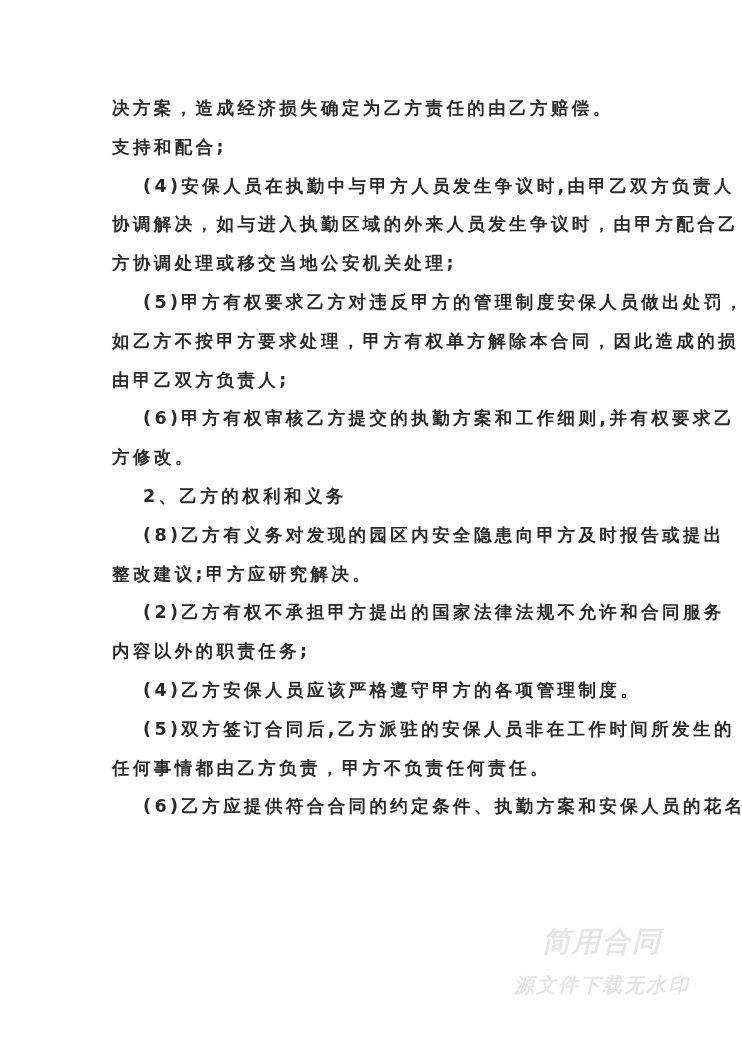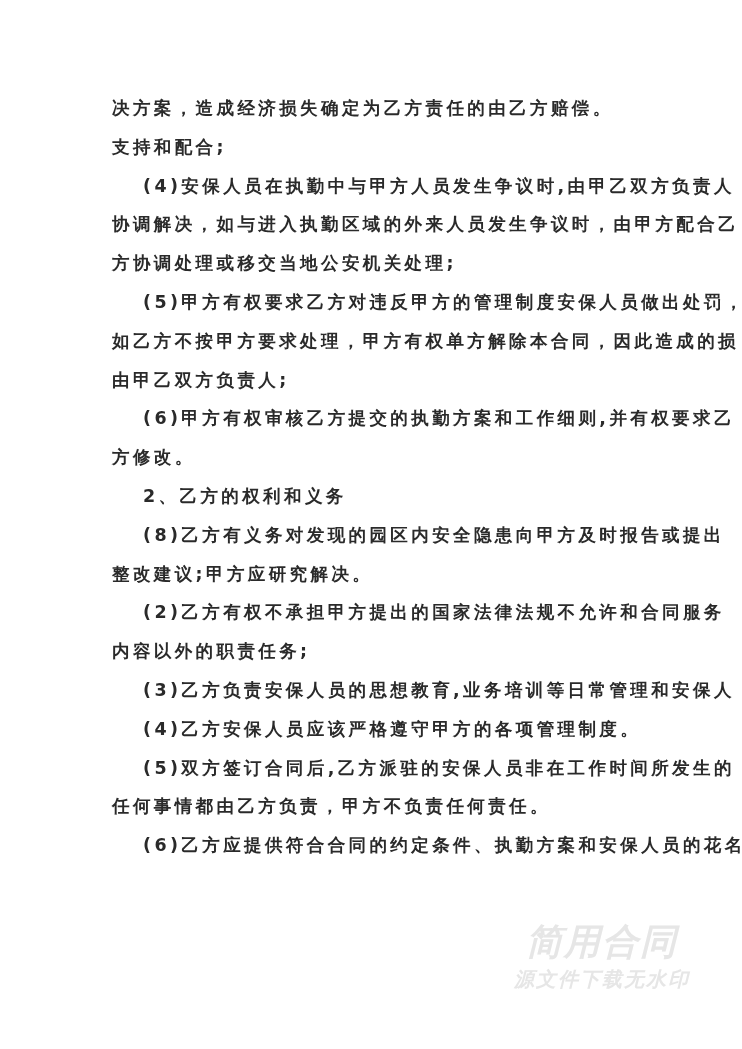--- a/index.html
+++ b/index.html
@@ -27,43 +27,42 @@
   .indent { padding-left: 31px; }
   .watermark {
     position: absolute;
     left: 512px; top: 920px;
     width: 180px;
     text-align: center;
     color: #e6e6e6;
     font-weight: bold;
     font-style: italic;
   }
-  .wm-big { font-size: 36px; letter-spacing: 2px; line-height: 44px; }
-  .wm-small { font-size: 20px; letter-spacing: 2px; line-height: 30px; }
+  .wm-big { font-size: 28px; letter-spacing: 2px; line-height: 44px; }
+  .wm-small { font-size: 20px; letter-spacing: 2px; line-height: 30px; margin-top: 6px; }
 </style>
 </head>
 <body>
 
 <div class="page">
   <div class="line">决方案，造成经济损失确定为乙方责任的由乙方赔偿。</div>
   <div class="line">支持和配合;</div>
   <div class="line indent">(4)安保人员在执勤中与甲方人员发生争议时,由甲乙双方负责人</div>
   <div class="line">协调解决，如与进入执勤区域的外来人员发生争议时，由甲方配合乙</div>
   <div class="line">方协调处理或移交当地公安机关处理;</div>
   <div class="line indent">(5)甲方有权要求乙方对违反甲方的管理制度安保人员做出处罚，</div>
   <div class="line">如乙方不按甲方要求处理，甲方有权单方解除本合同，因此造成的损</div>
   <div class="line">由甲乙双方负责人;</div>
   <div class="line indent">(6)甲方有权审核乙方提交的执勤方案和工作细则,并有权要求乙</div>
   <div class="line">方修改。</div>
   <div class="line indent">2、乙方的权利和义务</div>
   <div class="line indent">(8)乙方有义务对发现的园区内安全隐患向甲方及时报告或提出</div>
   <div class="line">整改建议;甲方应研究解决。</div>
   <div class="line indent">(2)乙方有权不承担甲方提出的国家法律法规不允许和合同服务</div>
   <div class="line">内容以外的职责任务;</div>
-  <div class="line indent">(3)乙方负责安保人员的思想教育,业务培训等日常管理和安保人</div>
   <div class="line indent">(4)乙方安保人员应该严格遵守甲方的各项管理制度。</div>
   <div class="line indent">(5)双方签订合同后,乙方派驻的安保人员非在工作时间所发生的</div>
   <div class="line">任何事情都由乙方负责，甲方不负责任何责任。</div>
   <div class="line indent">(6)乙方应提供符合合同的约定条件、执勤方案和安保人员的花名</div>
 </div>
 
 <div class="watermark">
   <div class="wm-big">简用合同</div>
   <div class="wm-small">源文件下载无水印</div>
 </div>

